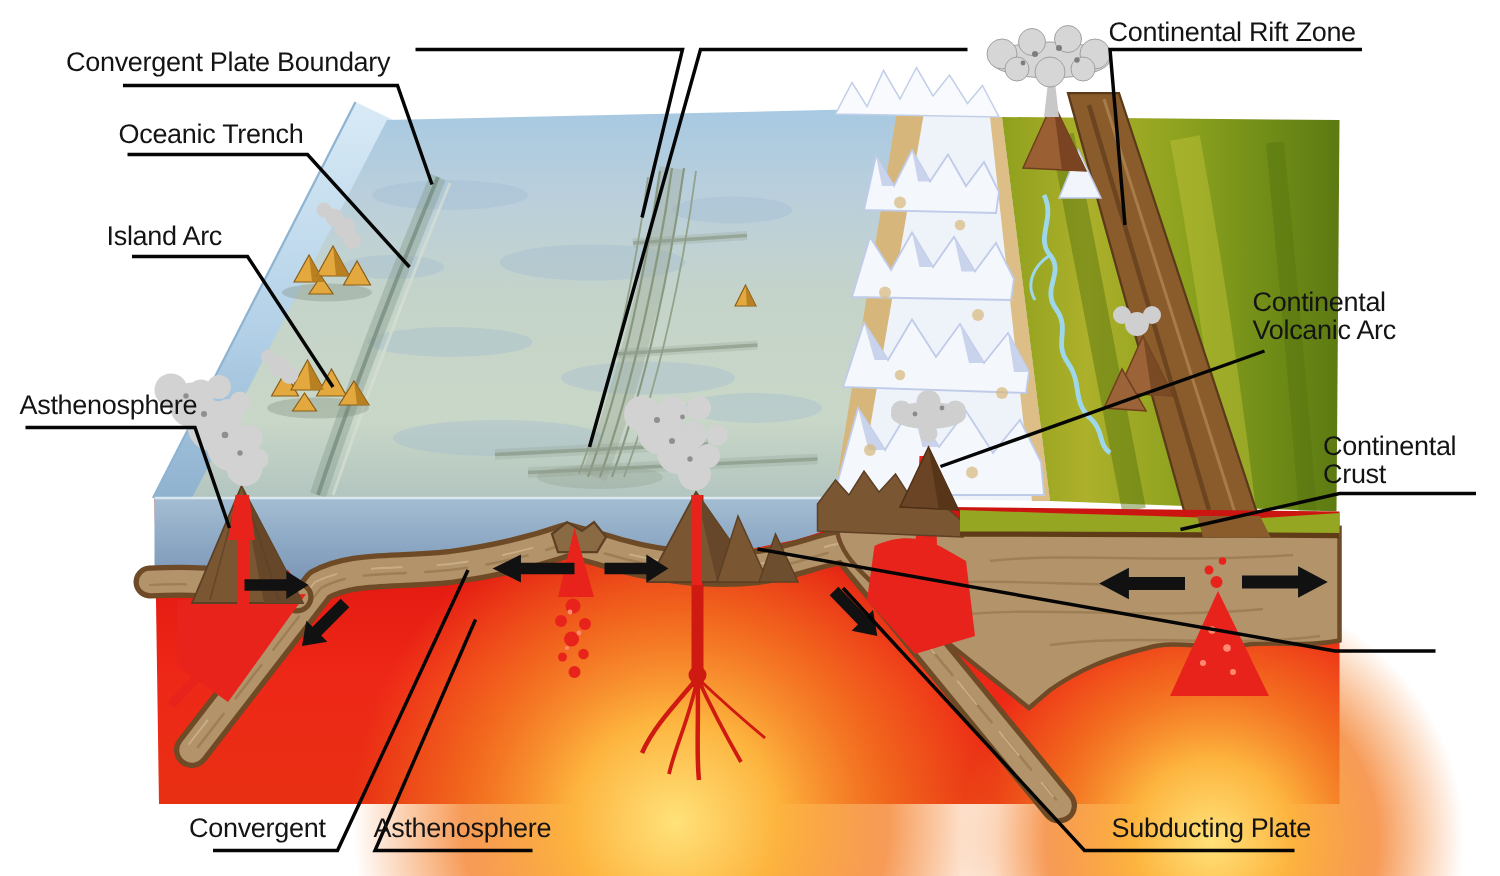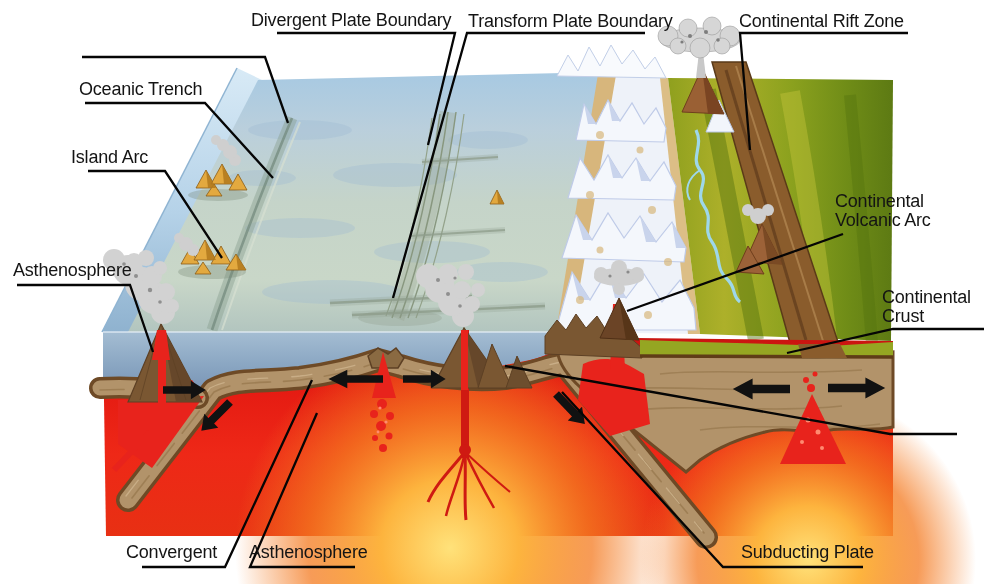--- a/index.html
+++ b/index.html
@@ -398,22 +398,21 @@
     <polyline points="17,285 130,285 153,352"></polyline>
     <polyline points="843,234 627,311"></polyline>
     <polyline points="984,329 893,329 787,353"></polyline>
     <polyline points="957,434 890,434 505,366"></polyline>
     <polyline points="142,567 225,567 312,380"></polyline>
     <polyline points="355,567 250,567 317,413"></polyline>
     <polyline points="863,567 723,567 562,392"></polyline>
   </g>
 </svg>
 
-<div class="lbl" style="left:251px;top:11px">Divergent Plate Boundary</div>
-<div class="lbl" style="left:468px;top:12px">Transform Plate Boundary</div>
+<div class="lbl" style="left:44px;top:32px">Convergent Plate Boundary</div>
 <div class="lbl" style="left:739px;top:12px">Continental Rift Zone</div>
 <div class="lbl" style="left:79px;top:80px">Oceanic Trench</div>
 <div class="lbl" style="left:71px;top:148px">Island Arc</div>
 <div class="lbl" style="left:13px;top:261px">Asthenosphere</div>
 <div class="lbl wrap" style="left:835px;top:192px;width:112px">Continental Volcanic Arc</div>
 <div class="lbl wrap" style="left:882px;top:288px;width:102px">Continental Crust</div>
 <div class="lbl" style="left:126px;top:543px">Convergent</div>
 <div class="lbl" style="left:249px;top:543px">Asthenosphere</div>
 <div class="lbl" style="left:741px;top:543px">Subducting Plate</div>
 

